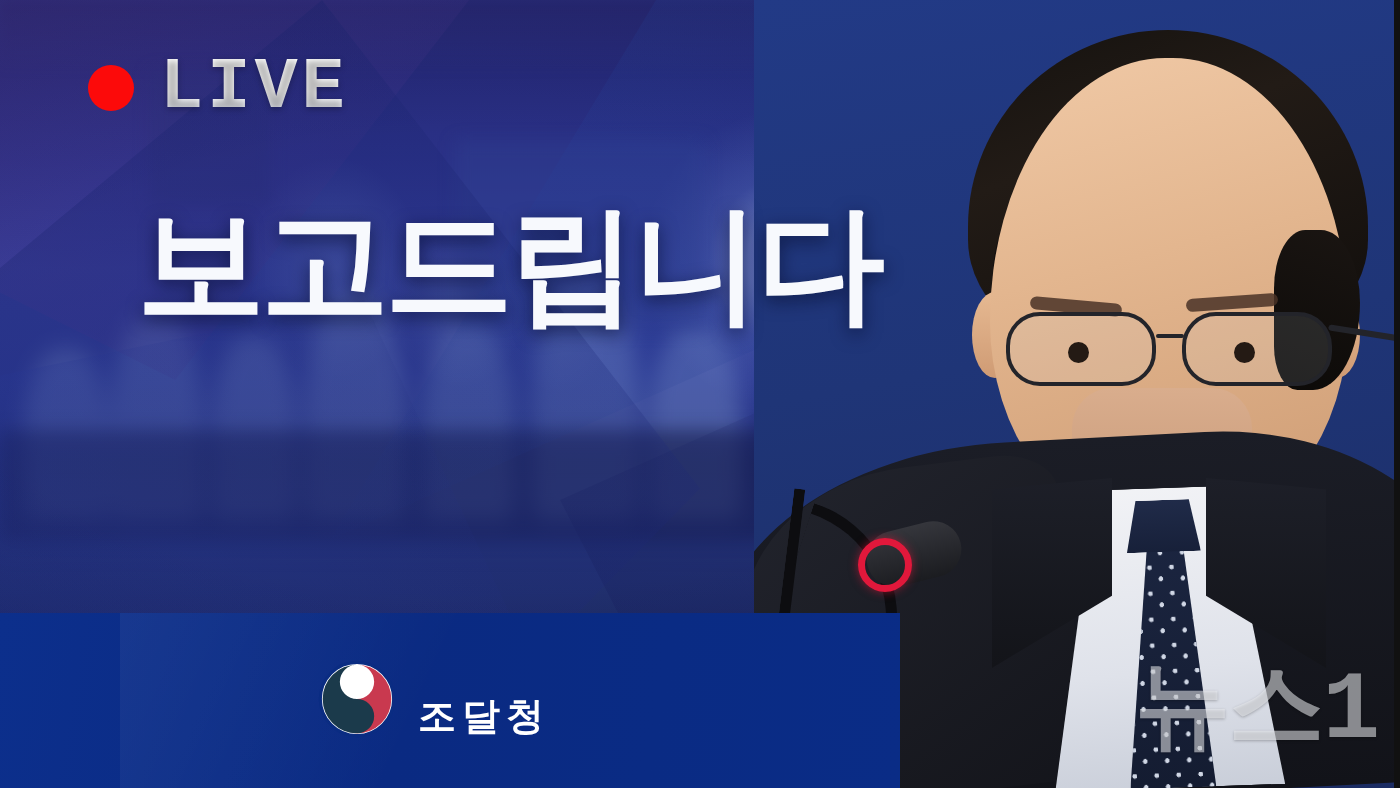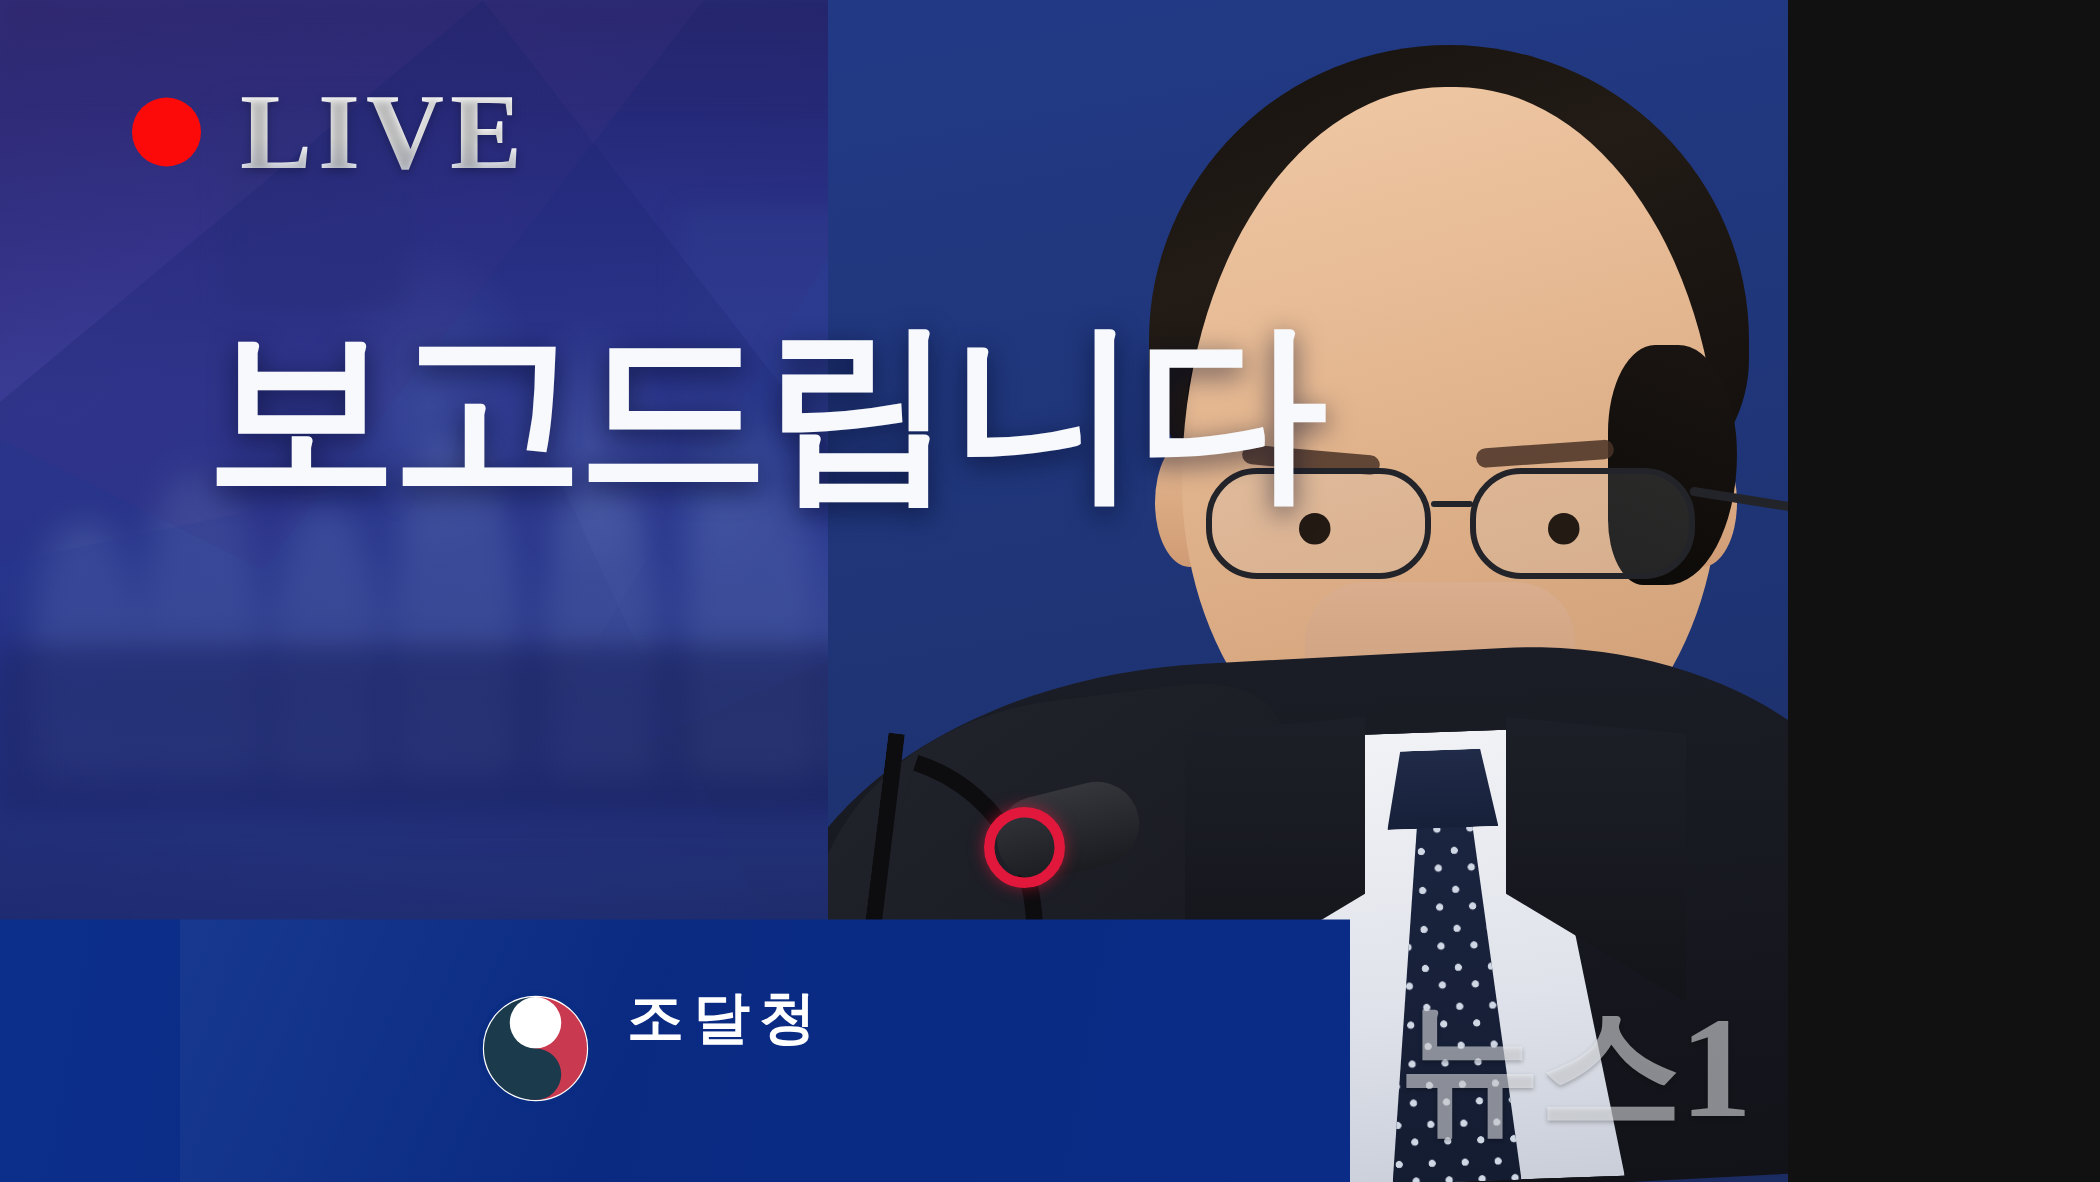--- a/index.html
+++ b/index.html
@@ -1,24 +1,24 @@
 <!DOCTYPE html>
 <html lang="ko"><head>
 <meta charset="utf-8">
 <title>LIVE broadcast title card</title>
 <style>
   html,body{margin:0;padding:0;background:#111;}
   *{box-sizing:border-box;}
 
   .stage{
     position:relative;
-    width:1192px;
+    width:1394px;
     height:788px;
     overflow:hidden;
-    font-family:Liberation Serif, serif;
+    font-family:Liberation Mono, monospace;
     background:#6d28d9;
     user-select:none;
   }
 
   
   .bg-photo{
     position:absolute; inset:0;
     background:
       radial-gradient(circle at 57% 33%, rgba(190,210,245,.40) 0 5%, rgba(150,180,230,.16) 9%, transparent 16%),
       radial-gradient(circle at 84% 26%, rgba(205,220,250,.34) 0 4.5%, transparent 11%),
@@ -215,29 +215,29 @@
 
   
   .bottom-bar{
     position:absolute;left:0;bottom:0;width:900px;height:175px;
     background:linear-gradient(100deg,#0c2f8c 0%,#0a2a82 45%,#0a2c86 100%);
   }
   .bottom-bar::after{
     content:"";position:absolute;left:120px;top:0;width:420px;height:100%;
     background:linear-gradient(115deg, rgba(255,255,255,.05), rgba(255,255,255,0) 70%);
   }
-  .agency{position:absolute;left:318px;bottom:50px;display:flex;align-items:flex-start;gap:22px;}
+  .agency{position:absolute;left:318px;bottom:50px;display:flex;align-items:flex-end;gap:22px;}
   .taegeuk{width:78px;height:78px;flex:none;}
   .agency-name{
     font-size:38px;font-weight:700;color:#fff;letter-spacing:6px;line-height:1;
   }
 
   
   .watermark{
-    position:absolute;right:26px;bottom:28px;
+    position:absolute;right:16px;bottom:28px;
     font-size:96px;font-weight:800;line-height:1;letter-spacing:-2px;
     color:rgba(238,240,244,.55);
     text-shadow:0 1px 3px rgba(0,0,0,.25);
     pointer-events:none;
   }
 </style>
 </head>
 <body>
 
 <div class="stage">

